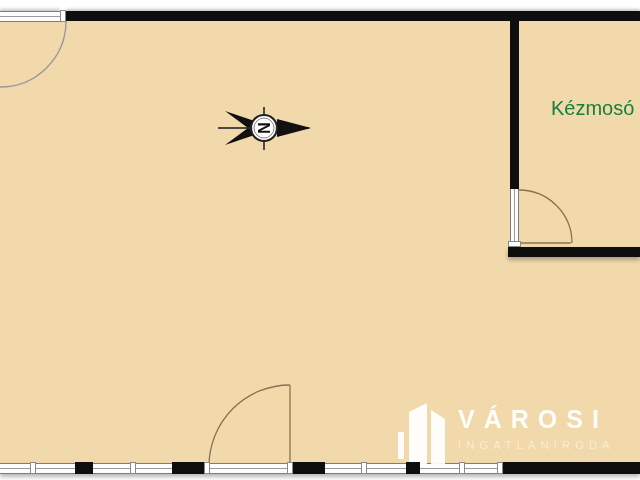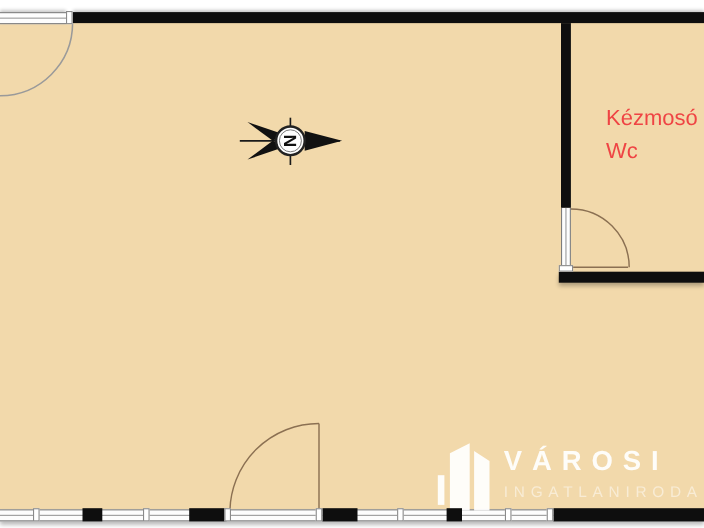--- a/index.html
+++ b/index.html
@@ -12,27 +12,27 @@
   
   .band-h{position:absolute;height:9px;background:#fdfdfd;border-top:1px solid #7d7d7d;border-bottom:1px solid #7d7d7d;box-sizing:content-box;}
   .band-h::after{content:"";position:absolute;left:0;right:0;top:4px;height:1px;background:#9a9a9a;}
   .band-v{position:absolute;width:7px;background:#fdfdfd;border-left:1px solid #7d7d7d;border-right:1px solid #7d7d7d;}
   .band-v::after{content:"";position:absolute;top:0;bottom:0;left:3px;width:1px;background:#9a9a9a;}
   .tick{position:absolute;width:6px;height:12px;background:#fff;border:1px solid #8a8a8a;box-sizing:border-box;z-index:4;}
   .tick-h{position:absolute;width:13px;height:6px;background:#fff;border:1px solid #8a8a8a;box-sizing:border-box;z-index:4;}
   .shadow-top{box-shadow:0 -2px 3px rgba(0,0,0,.22);}
   .shadow-bottom{box-shadow:0 3px 4px rgba(0,0,0,.28);}
   .overlay{position:absolute;left:0;top:0;width:640px;height:480px;pointer-events:none;}
-  .room-label{position:absolute;font-size:20px;color:#ef4444;white-space:nowrap;z-index:5;}
+  .room-label{position:absolute;font-size:20px;color:#15803d;white-space:nowrap;z-index:5;text-align:center;}
   .wc-label{line-height:30px;}
   .watermark{position:absolute;left:396px;top:396px;width:260px;height:72px;z-index:3;}
   .wm-icon{position:absolute;left:0;top:2px;}
   .wm-text{position:absolute;left:62px;top:6px;}
   .wm-name{font-size:25px;font-weight:bold;letter-spacing:9px;color:rgba(255,255,255,.93);line-height:34px;white-space:nowrap;}
-  .wm-sub{font-size:14px;letter-spacing:5.2px;color:rgba(255,255,255,.5);margin-top:3px;white-space:nowrap;}
+  .wm-sub{font-size:11px;letter-spacing:5.2px;color:rgba(255,255,255,.5);margin-top:3px;white-space:nowrap;}
 </style>
 </head>
 <body>
 
 <div class="canvas">
 
   <div class="floor"></div>
 
   <div class="band-h shadow-top" style="left:0;top:11px;width:60px;"></div>
   <div class="tick" style="left:60px;top:10px;"></div>
@@ -71,21 +71,20 @@
       <polygon points="225,111 259,122.5 248,128" fill="#111"></polygon>
       <polygon points="225,145 259,133.5 248,128" fill="#111"></polygon>
       <circle cx="264" cy="128" r="13" fill="#ffffff" stroke="#222" stroke-width="2.2"></circle>
       <circle cx="264" cy="128" r="10" fill="none" stroke="#666" stroke-width="0.8"></circle>
       <text x="264" y="128" dy="0.36em" text-anchor="middle" font-size="16" font-weight="bold" fill="#111" transform="rotate(90 264 128)" font-family="Liberation Sans, sans-serif">N</text>
     </g>
   </svg>
 
   <div class="room-label wc-label" style="left:551px;top:93px;">
     <div>Kézmosó</div>
-    <div>Wc</div>
   </div>
 
   <div class="watermark">
     <svg class="wm-icon" width="52" height="68" viewBox="0 0 52 68">
       <rect x="2" y="34" width="6" height="27" fill="rgba(255,255,255,.93)"></rect>
       <polygon points="13,66 13,14 31,5 31,66" fill="rgba(255,255,255,.93)"></polygon>
       <polygon points="35,66 35,12 49,21 49,66" fill="rgba(255,255,255,.93)"></polygon>
     </svg>
     <div class="wm-text">
       <div class="wm-name">VÁROSI</div>

